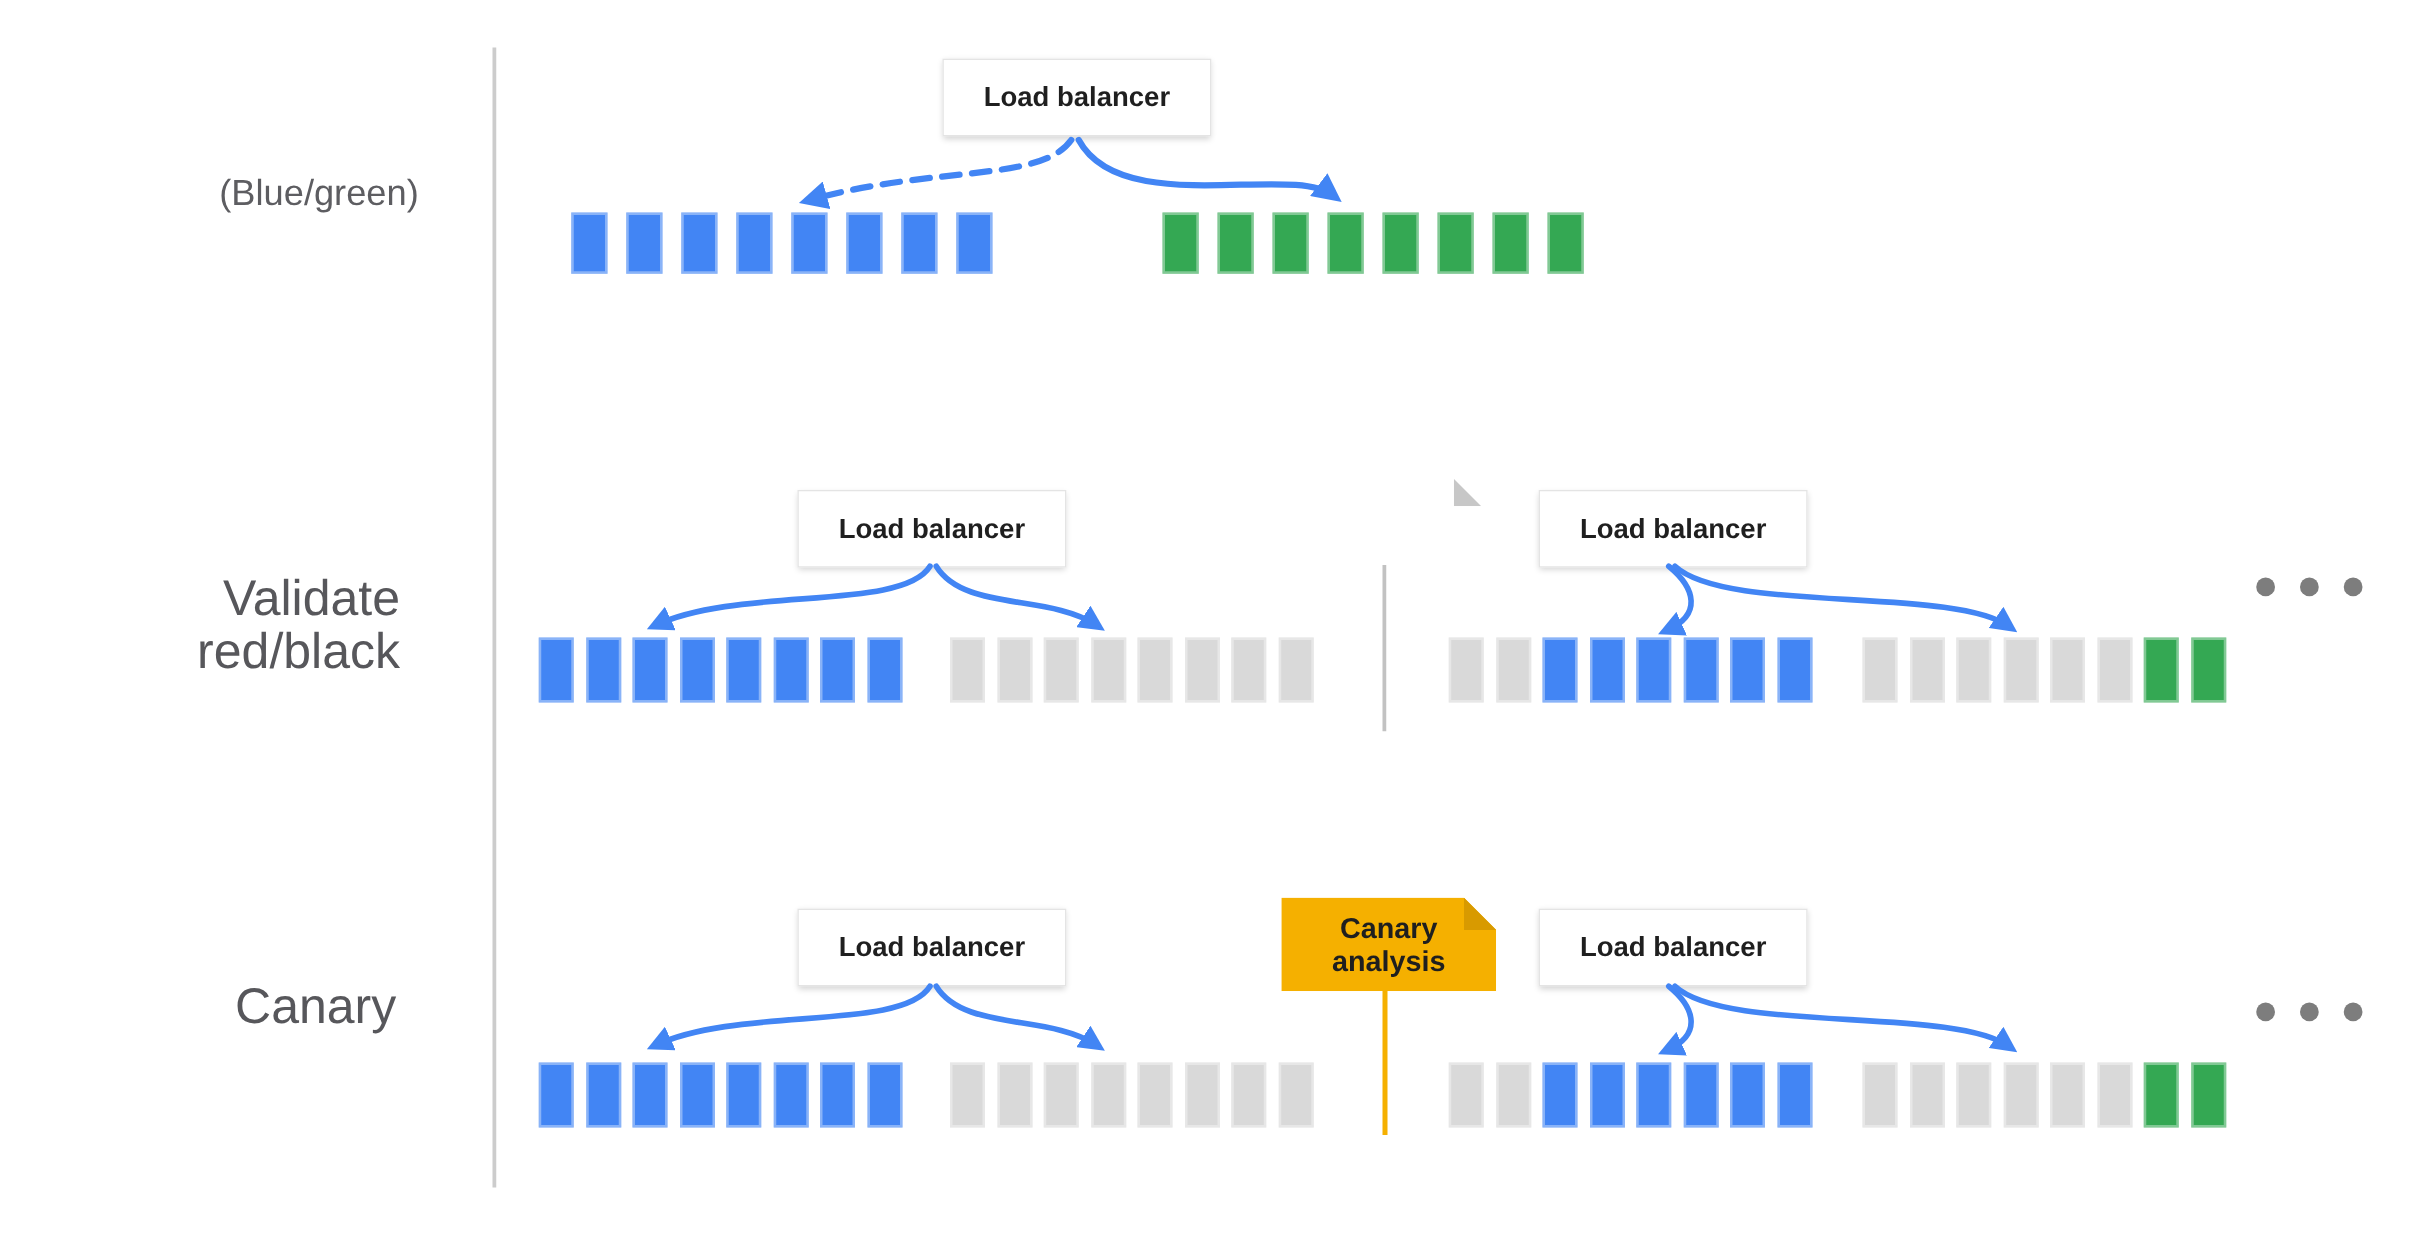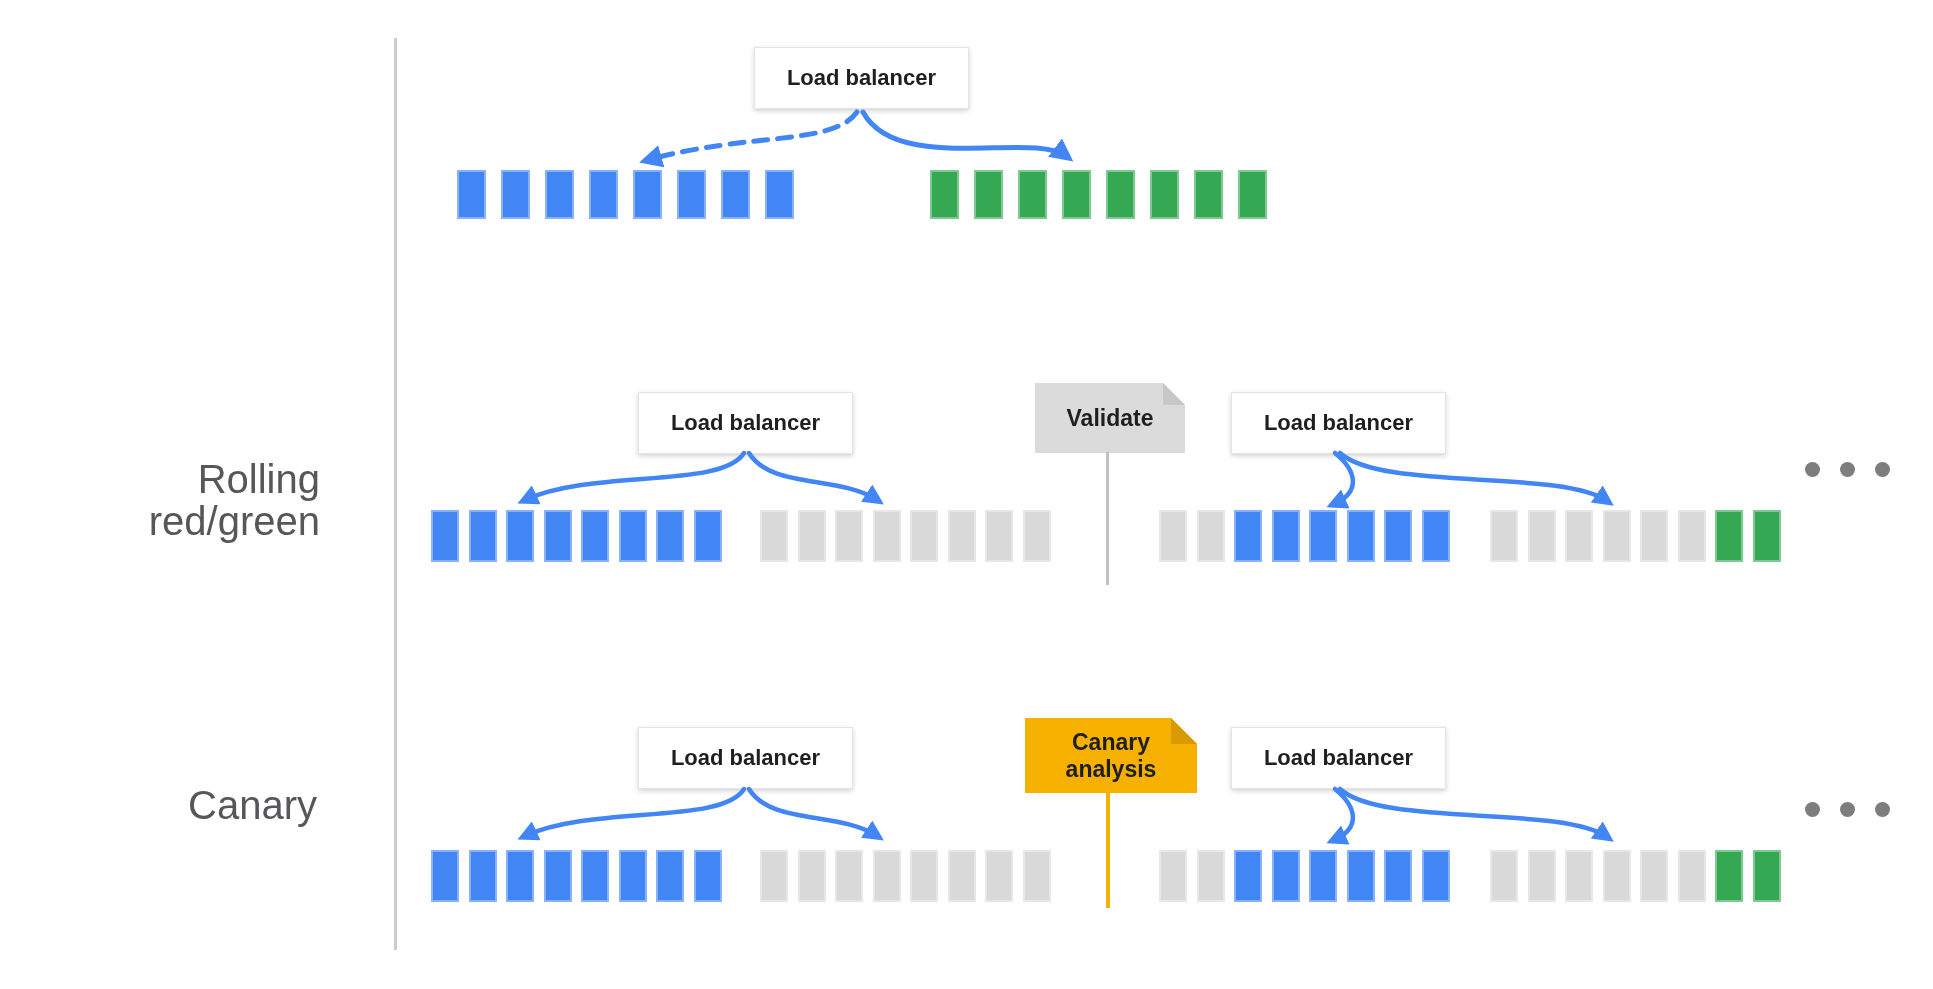--- a/index.html
+++ b/index.html
@@ -64,37 +64,35 @@
   .dashed { stroke-dasharray:14 10; }
 </style>
 </head>
 <body>
 
 <div class="canvas">
 
   <div class="divider"></div>
 
   <div class="row-label" id="label-row1">
+    <div class="sub">(Blue/green)</div>
   </div>
   <div class="row-label" id="label-row2">
-    <div class="main">Rolling red/green</div>
+    <div class="main">Validate red/black</div>
   </div>
   <div class="row-label" id="label-row3">
     <div class="main">Canary</div>
   </div>
 
   <div class="lb-box" id="lb-1">Load balancer</div>
   <div class="lb-box" id="lb-2">Load balancer</div>
   <div class="lb-box" id="lb-3">Load balancer</div>
   <div class="lb-box" id="lb-4">Load balancer</div>
   <div class="lb-box" id="lb-5">Load balancer</div>
 
-  <div class="milestone" id="validate-box">
-    <span>Validate</span>
-  </div>
   <div id="validate-fold"></div>
   <div class="stem" id="validate-stem"></div>
 
   <div class="milestone" id="canary-box">
     <span>Canary</span>
     <span>analysis</span>
   </div>
   <div id="canary-fold"></div>
   <div class="stem" id="canary-stem"></div>
 

